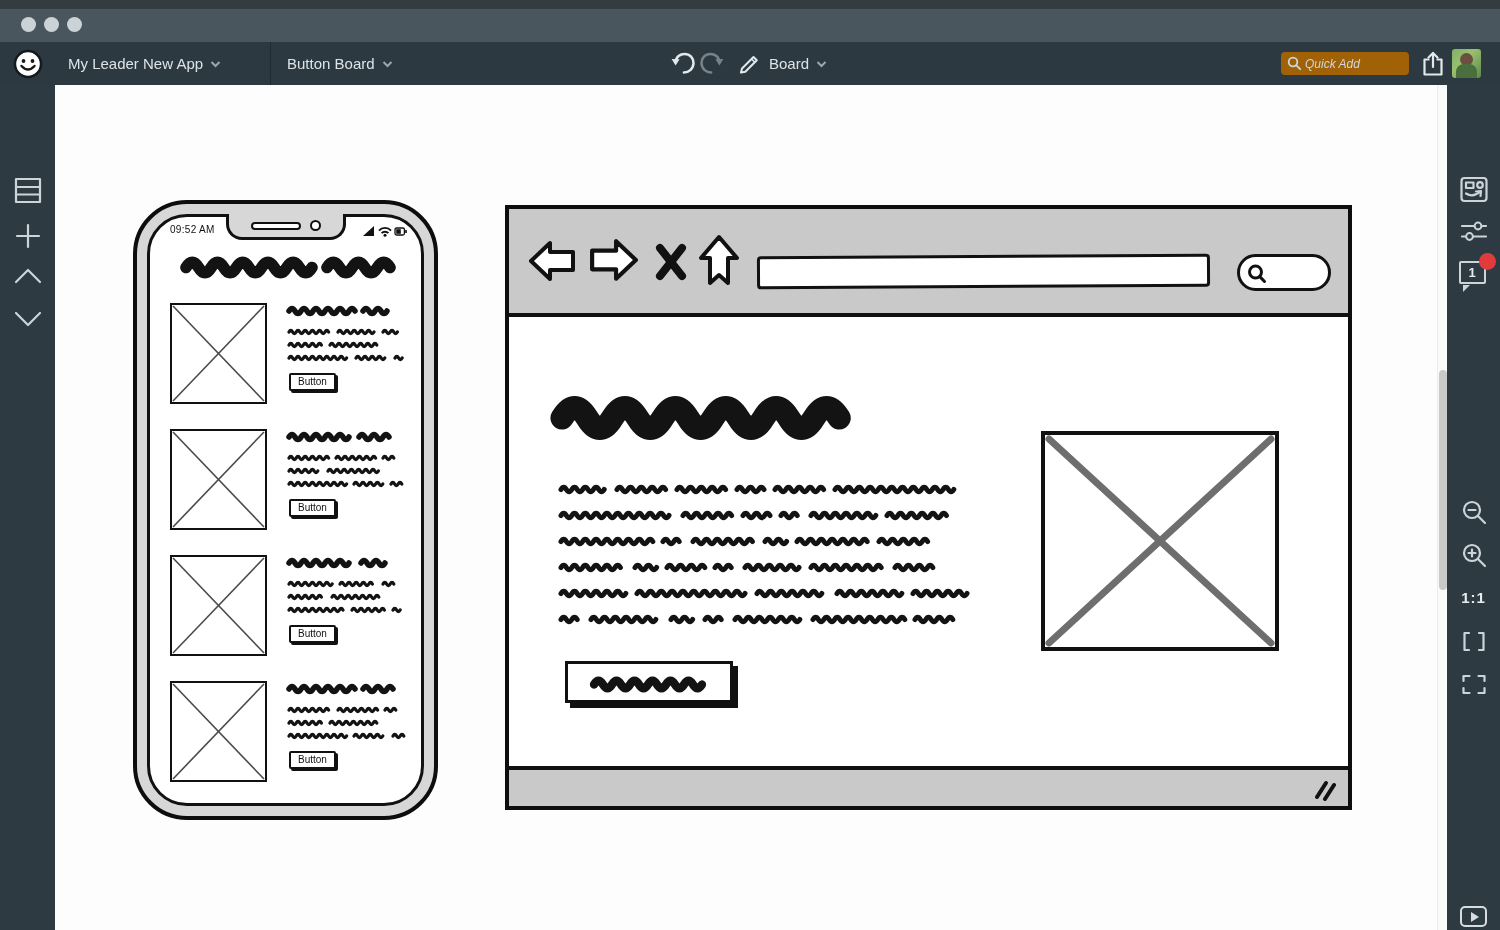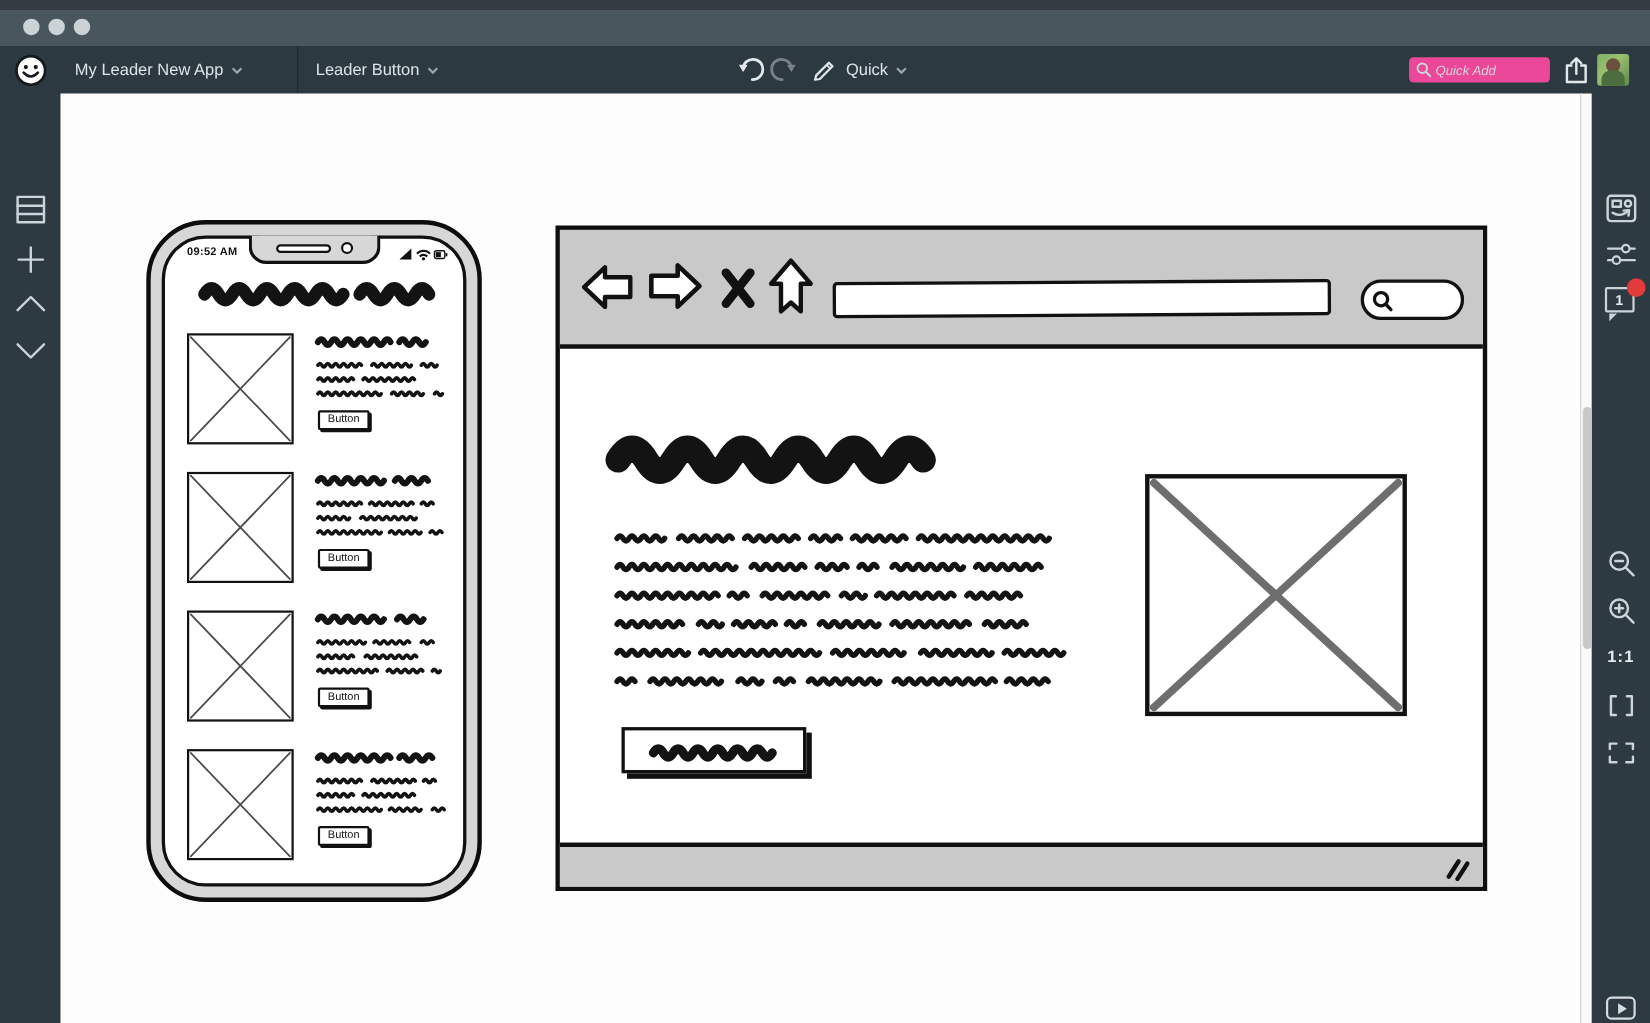--- a/index.html
+++ b/index.html
@@ -13,21 +13,21 @@
   .dots { position:absolute; left:21px; top:17px; display:flex; gap:8px; }
   .dot { width:15px; height:15px; border-radius:50%; background:#ccd3d7; }
 
   
   .toolbar { position:absolute; top:42px; left:0; width:100%; height:43px; background:#2c3940; }
   .tb-item { position:absolute; top:0; height:43px; display:flex; align-items:center; color:#dde4e8; font-size:15px; }
   .tb-divider { position:absolute; top:0; width:1px; height:43px; background:#202b31; }
   .chev { width:11px; height:8px; margin-left:7px; }
   .chev polyline { fill:none; stroke:#9aa6ad; stroke-width:2; }
   .quickadd { position:absolute; left:1281px; top:10px; width:128px; height:23px;
-    background:#ec4899; border:none; border-radius:4px; color:#e8eef1; font-style:italic;
+    background:#a16207; border:none; border-radius:4px; color:#e8eef1; font-style:italic;
     font-size:12px; padding:0 6px 0 24px; outline:none; font-family:"Liberation Sans",sans-serif; }
   .quickadd::placeholder { color:#ced7dc; opacity:1; }
   .qa-mag { position:absolute; left:1287px; top:14px; }
   .avatar { position:absolute; left:1452px; top:7px; width:29px; height:29px; border-radius:3px;
     background:linear-gradient(135deg,#7fb069 0%,#9ac06f 40%,#5d8a4e 100%); overflow:hidden; }
   .avatar:before { content:""; position:absolute; left:8px; top:4px; width:13px; height:13px; border-radius:50%; background:#6b4f3f; }
   .avatar:after { content:""; position:absolute; left:4px; top:15px; width:21px; height:16px; border-radius:8px 8px 0 0; background:#4a6e3d; }
 
   
   .rail { position:absolute; top:85px; bottom:0; background:#2d3a41; }
@@ -55,21 +55,21 @@
 
   
   .phone { position:absolute; left:78px; top:115px; width:305px; height:620px;
     border:4px solid #0d0d0d; border-radius:54px; background:#d7d7d7; }
   .phone-screen { position:absolute; inset:10px; border:3px solid #111; border-radius:40px; background:#fff; }
   .notch { position:absolute; top:-3px; left:50%; transform:translateX(-50%); width:120px; height:26px;
     background:#d7d7d7; border:3px solid #111; border-top:none; border-radius:0 0 16px 16px;
     display:flex; align-items:center; justify-content:center; gap:9px; }
   .speaker { width:50px; height:8px; border:2px solid #111; border-radius:5px; background:#fff; }
   .cam { width:11px; height:11px; border:2px solid #111; border-radius:50%; background:#fff; }
-  .ptime { position:absolute; left:20px; top:7px; font-size:10px; font-weight:bold; color:#111; letter-spacing:.3px;text-align:right; }
+  .ptime { position:absolute; left:20px; top:7px; font-size:10px; font-weight:normal; color:#111; letter-spacing:.3px;text-align:right; }
   .pstat { position:absolute; right:14px; top:8px; }
   .p-item { position:absolute; left:0; width:100%; height:110px; }
   .p-img { position:absolute; left:20px; top:0; width:97px; height:101px; border:2px solid #111; background:#fff; }
   .p-text { position:absolute; left:139px; top:0; width:122px; }
   .btn-sketch { display:inline-block; border:2px solid #111; background:#fff; box-shadow:2px 2px 0 #111;
     font-size:10px; color:#111; padding:1px 7px 2px; border-radius:2px; }
 
   
   .browser { position:absolute; left:450px; top:120px; width:847px; height:605px; border:4px solid #0e0e0e; background:#fff; }
   .b-top { position:absolute; top:0; left:0; width:100%; height:108px; background:#c9c9c9; border-bottom:4px solid #111; }
@@ -118,21 +118,21 @@
     <div class="tb-item" style="left:68px;">
       <span>My Leader New App</span>
       <svg class="chev" viewBox="0 0 11 8">
           <polyline points="1.5,2 5.5,6 9.5,2"></polyline>
         </svg>
     </div>
 
     <div class="tb-divider" style="left:270px;"></div>
 
     <div class="tb-item" style="left:287px;">
-      <span>Leader Button</span>
+      <span>Button Board</span>
       <svg class="chev" viewBox="0 0 11 8">
           <polyline points="1.5,2 5.5,6 9.5,2"></polyline>
         </svg>
     </div>
 
     <div class="tb-item" style="left:671px;">
       <svg width="25" height="25" viewBox="0 0 24 24">
         <path d="M4.5 11 C4.5 5.5 9 2.8 13 2.8 C18.3 2.8 21.6 6.8 21.6 11.5 C21.6 16.8 17.3 20.6 12.4 20.6" fill="none" stroke="#e2e8ec" stroke-width="2.4" stroke-linecap="round"></path>
         <polygon points="0.6,7.6 8.2,7.8 4.4,13.8" fill="#e2e8ec"></polygon>
       </svg>
@@ -142,21 +142,21 @@
         <path d="M4.5 11 C4.5 5.5 9 2.8 13 2.8 C18.3 2.8 21.6 6.8 21.6 11.5 C21.6 16.8 17.3 20.6 12.4 20.6" fill="none" stroke="#e2e8ec" stroke-width="2.4" stroke-linecap="round"></path>
         <polygon points="0.6,7.6 8.2,7.8 4.4,13.8" fill="#e2e8ec"></polygon>
       </svg>
     </div>
 
     <div class="tb-item" style="left:737px;">
       <svg width="24" height="24" viewBox="0 0 24 24" style="margin-right:8px;">
         <path d="M4 20.5 L5 16.5 L16.5 5 L19.8 8.3 L8.3 19.8 Z" fill="none" stroke="#e2e8ec" stroke-width="2" stroke-linejoin="round"></path>
         <path d="M14.5 7 L17.8 10.3" fill="none" stroke="#e2e8ec" stroke-width="1.6"></path>
       </svg>
-      <span>Quick</span>
+      <span>Board</span>
       <svg class="chev" viewBox="0 0 11 8">
           <polyline points="1.5,2 5.5,6 9.5,2"></polyline>
         </svg>
     </div>
 
     <input class="quickadd" placeholder="Quick Add" style="">
     <svg class="qa-mag" width="15" height="15" viewBox="0 0 15 15">
       <circle cx="6" cy="6" r="4.3" fill="none" stroke="#ced7dc" stroke-width="1.8"></circle>
       <line x1="9.4" y1="9.4" x2="13.2" y2="13.2" stroke="#ced7dc" stroke-width="1.8" stroke-linecap="round"></line>
     </svg>

